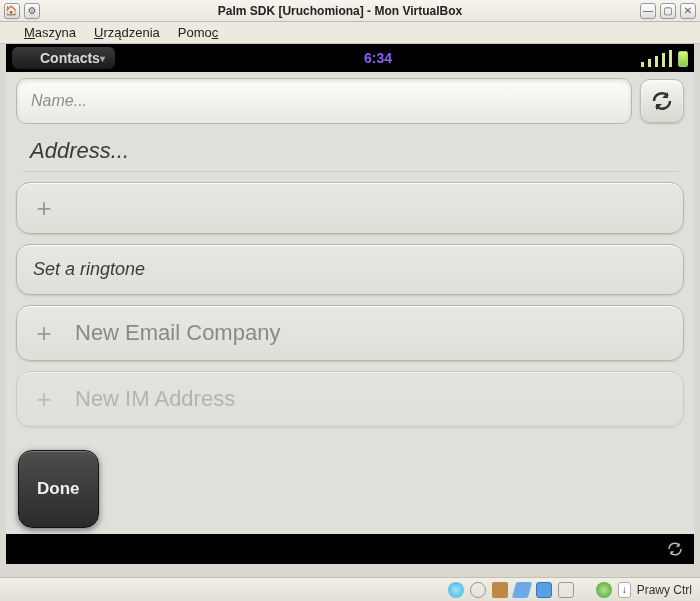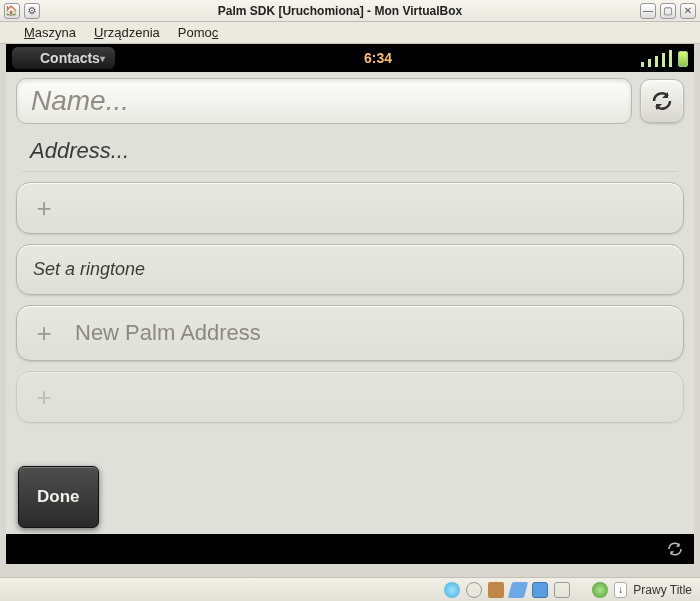--- a/index.html
+++ b/index.html
@@ -11,43 +11,43 @@
   .titlebar .title { flex:1; text-align:center; font-size:12px; font-weight:bold; color:#222; }
   .menubar { height:22px; background:#eceade; border-bottom:1px solid #c7c5ba; display:flex; align-items:center; gap:18px; padding:0 24px; font-size:13px; color:#222; }
   .menubar span u { text-decoration: underline; }
 
   
   .vm { margin:0 6px; background:#000; height:520px; position:relative; }
 
   .statusbar-top { height:28px; background:#000; display:flex; align-items:center; color:#ddd; padding:0 6px; }
   .app-menu { display:flex; align-items:center; font-size:14px; font-weight:bold; color:#d8d8d8; background:linear-gradient(#3b3b3b,#1a1a1a); padding:3px 10px 3px 28px; border-radius:6px; }
   .app-menu .chev { font-size:10px; color:#aaa; }
-  .clock { flex:1; text-align:center; font-size:14px; font-weight:bold; color:#fdba74; }
+  .clock { flex:1; text-align:center; font-size:14px; font-weight:bold; color:#8b5cf6; }
   .status-icons { display:flex; gap:4px; align-items:flex-end; }
   .sigbar { width:3px; background:#cfe89a; }
   .batt { width:10px; height:16px; border:1px solid #9c9; background:linear-gradient(#d6ff6a,#8bc34a); border-radius:2px; margin-left:2px; }
 
   .webos-surface { background:#dfe0da; height:462px; overflow:hidden; position:relative; }
 
   .card { margin:6px 10px; }
   .row { display:flex; align-items:center; gap:8px; }
-  .name-field { flex:1; height:46px; background:linear-gradient(#fdfdfb,#e9e9e3); border:1px solid #b9b9b1; border-radius:10px; display:flex; align-items:center; padding:0 14px; font-size:28px; font-style:italic; color:#8e8e86; box-shadow: inset 0 2px 4px rgba(0,0,0,.12); }
+  .name-field { flex:1; height:46px; background:linear-gradient(#fdfdfb,#e9e9e3); border:1px solid #b9b9b1; border-radius:10px; display:flex; align-items:center; padding:0 14px; font-size:16px; font-style:italic; color:#8e8e86; box-shadow: inset 0 2px 4px rgba(0,0,0,.12); }
   .round-btn { width:44px; height:44px; border-radius:10px; background:linear-gradient(#f7f7f3,#d7d7cf); border:1px solid #bcbcb3; display:flex; align-items:center; justify-content:center; box-shadow:inset 0 1px 2px #fff,0 1px 2px rgba(0,0,0,.18);} 
   .round-btn svg { width:24px; height:24px; }
   .compact-btn { width:40px; height:40px; border-radius:8px; background:linear-gradient(#eaeae4,#d6d6cf); border:1px solid #c3c3ba; display:flex; align-items:center; justify-content:center; }
 
   .plain-field { height:42px; display:flex; align-items:center; padding:0 8px; margin:6px 16px; font-size:22px; font-style:italic; color:#3a3a36; border-bottom:1px solid #cfcfc7; }
   .plain-field.placeholder { color:#3a3a36; }
 
   .group { margin:10px 10px 0 10px; background:linear-gradient(#e7e8e1,#dedfd7); border:1px solid #b6b6ad; border-radius:14px; padding:14px 16px; display:flex; align-items:center; gap:20px; font-size:22px; color:#8a8a82; box-shadow:inset 0 1px 0 #fff,0 1px 2px rgba(0,0,0,.12);} 
   .group .plus { width:22px; height:22px; display:inline-flex; align-items:center; justify-content:center; color:#9b9b93; font-size:26px; font-weight:300; }
   .group.dimmed { opacity: .5; }
   .group.ring { color:#3d3d38; font-style:italic; font-size:18px; }
 
-  .done-btn { position:absolute; left:12px; bottom:6px; padding:20px 18px; border-radius:6px; background:linear-gradient(#4e4e4e,#2a2a2a); color:#f0f0ee; font-size:17px; font-weight:600; border:1px solid #111; box-shadow:0 2px 6px rgba(0,0,0,.5), inset 0 1px 0 rgba(255,255,255,.25);} 
+  .done-btn { position:absolute; left:12px; bottom:6px; padding:28px 18px; border-radius:14px; background:linear-gradient(#4e4e4e,#2a2a2a); color:#f0f0ee; font-size:17px; font-weight:600; border:1px solid #111; box-shadow:0 2px 6px rgba(0,0,0,.5), inset 0 1px 0 rgba(255,255,255,.25);} 
 
   .bottom-black { height:30px; background:#000; display:flex; align-items:center; justify-content:flex-end; padding-right:10px; }
   .bottom-black .sync { width:18px; height:18px; }
 
   
   .host-status { position:absolute; bottom:0; left:0; right:0; height:24px; background:linear-gradient(#f1efe6,#e3e1d7); border-top:1px solid #c1bfb4; display:flex; align-items:center; justify-content:flex-end; gap:6px; padding:0 8px; font-size:12px; color:#333; }
   .host-status .ico { width:16px; height:16px; border-radius:3px; display:inline-block; }
   .tag { border:1px solid #aaa; border-radius:3px; padding:0 3px; background:#fff; font-size:10px; line-height:14px; }
 </style>
 </head>
@@ -106,25 +106,26 @@
     <div class="group">
       <span class="plus">+</span>
     </div>
 
     <div class="group ring">
       <span>Set a ringtone</span>
     </div>
 
     <div class="group">
       <span class="plus">+</span>
-      <span>New Palm Address</span>
+      <span>New Email Company</span>
     </div>
 
     <div class="group dimmed">
       <span class="plus">+</span>
+      <span>New IM Address</span>
     </div>
 
     <div class="done-btn">
       <span>Done</span>
     </div>
   </div>
 
   <div class="bottom-black">
     <svg class="sync" viewBox="0 0 24 24">
         <path fill="none" stroke="#bbb" stroke-width="2" d="M4 12a8 8 0 0 1 14-5M20 12a8 8 0 0 1-14 5"></path>
@@ -136,14 +137,14 @@
 <div class="host-status">
   <span class="ico" style="background:radial-gradient(#9fe3ff,#3fb0e0);border-radius:50%"></span>
   <span class="ico" style="border:1px solid #9a9a90;border-radius:50%"></span>
   <span class="ico" style="background:#c08848;border-radius:2px"></span>
   <span class="ico" style="background:#6da8e8;border-radius:2px;transform:skewX(-15deg)"></span>
   <span class="ico" style="background:#5a9de0;border:1px solid #3b77b3"></span>
   <span class="ico" style="border:1px solid #999"></span>
   <span style="width:10px"></span>
   <span class="ico" style="background:radial-gradient(#aee58a,#4a9a2e);border-radius:50%"></span>
   <span class="tag">↓</span>
-  <span>Prawy Title</span>
+  <span>Prawy Ctrl</span>
 </div>
 
 </body></html>

